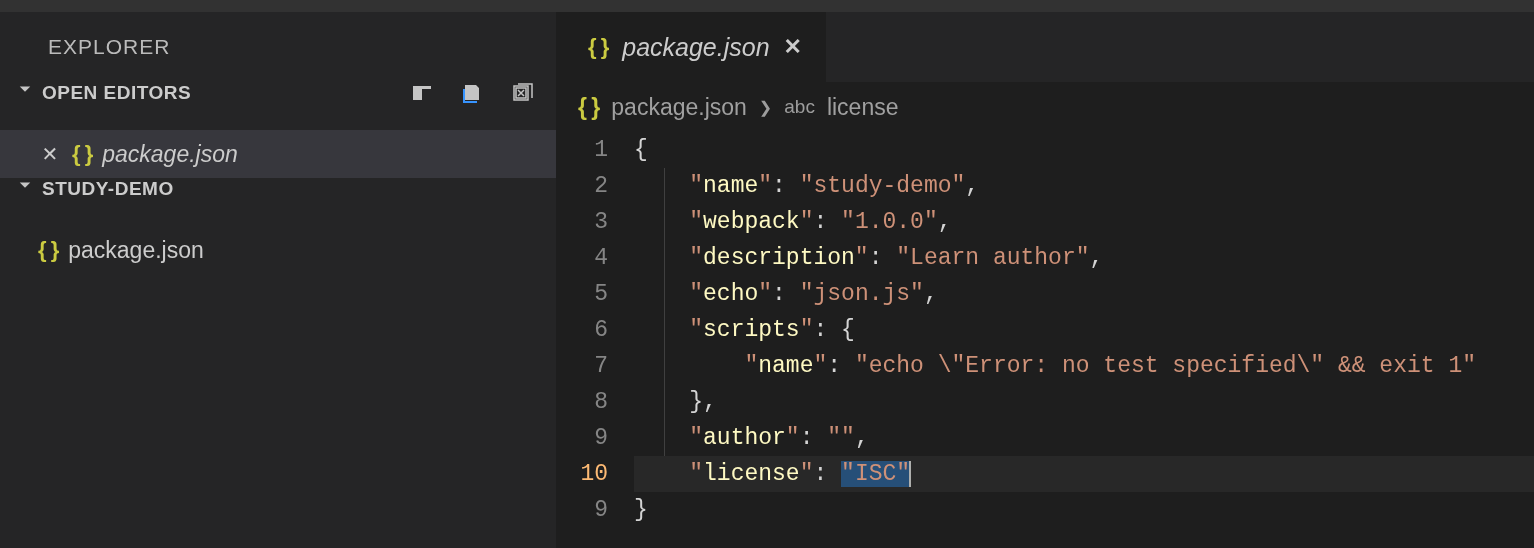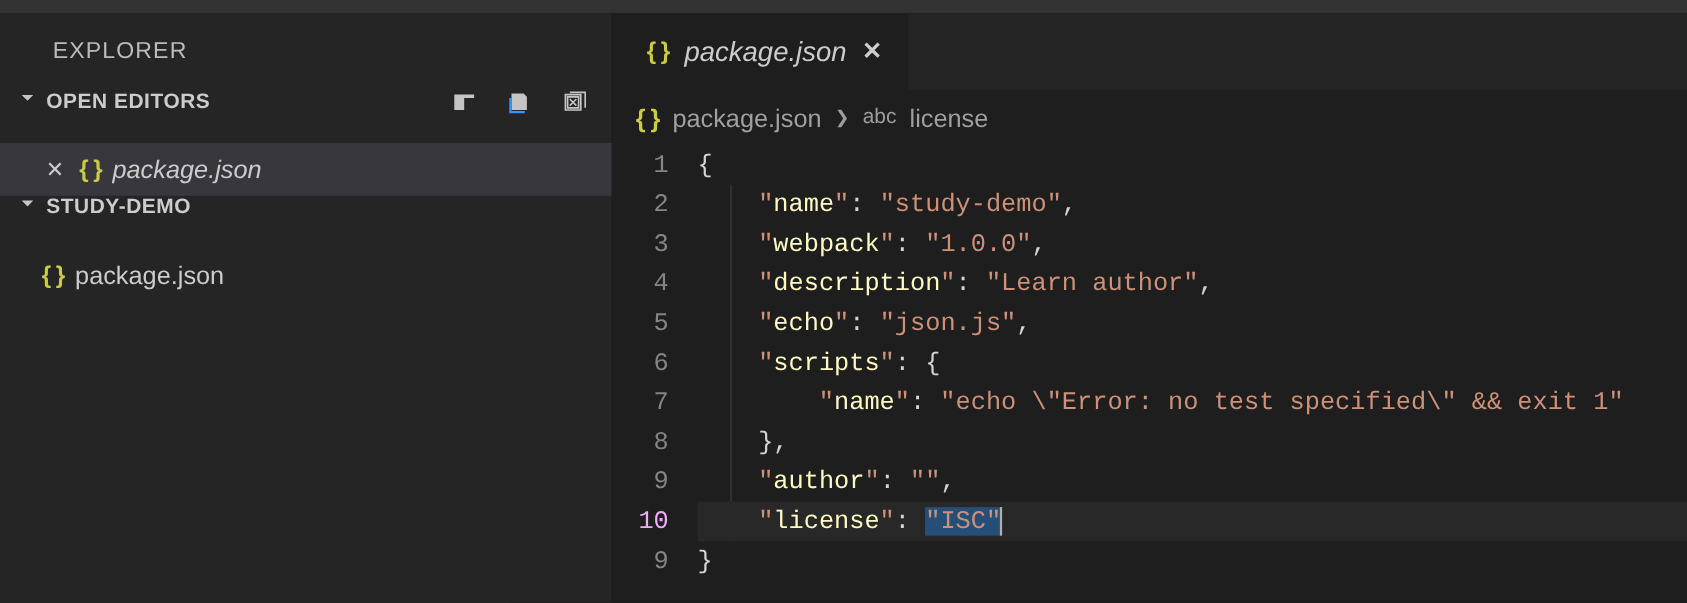--- a/index.html
+++ b/index.html
@@ -147,21 +147,21 @@
     font-size: 23px;
     line-height: 36px;
   }
   .gutter {
     width: 78px;
     text-align: right;
     color: #858585;
     padding-right: 26px;
     user-select: none;
   }
-  .gutter .active { color: #f0abfc; }
+  .gutter .active { color: #fdba74; }
   .code-lines {
     position: relative;
     flex: 1;
   }
   .code-line {
     white-space: pre;
     position: relative;
   }
   .indent-guide {
     position: absolute;

